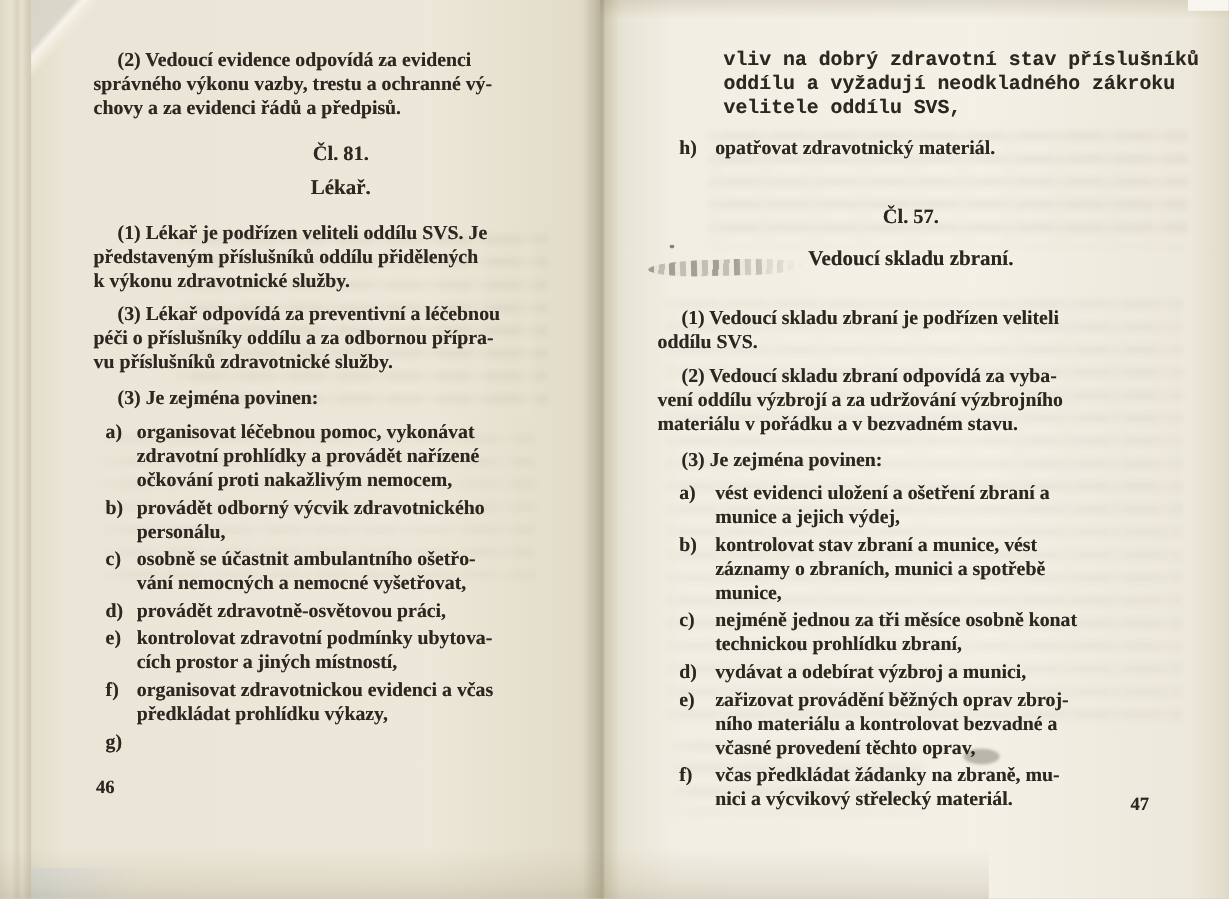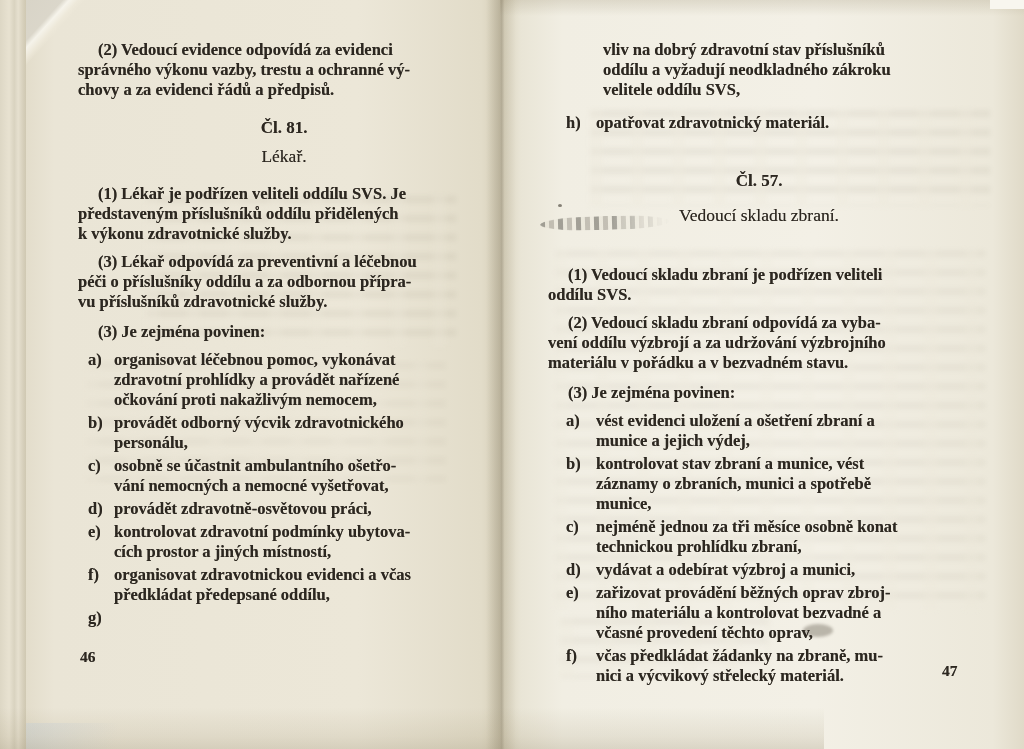--- a/index.html
+++ b/index.html
@@ -50,25 +50,25 @@
     background:linear-gradient(100deg,rgba(206,214,219,0.55) 0%,rgba(206,214,219,0.2) 45%,rgba(206,214,219,0) 70%);
   }
 
   
   .content{position:absolute;color:#2c2720;font-weight:700;font-size:16.5px;line-height:20px;
            text-shadow:0 0 0.5px rgba(44,39,32,0.55);}
   .content-l{left:52px;top:40px;width:412px;}
   .content-r{left:48px;top:40px;width:422px;}
   .lines{white-space:pre;}
   .para{margin:0 0 8px 0;text-indent:20px;}
-  .carry{margin:0 0 13px 55px;}
+  .carry{margin:0 0 13px 55px;font-family:Liberation Mono, monospace;}
   .art-num{margin:18px 0 0 0;font-size:17px;line-height:20px;text-align:center;font-weight:700;}
   .art-num-r{margin:38px 0 0 0;}
-  .art-title{margin:8px 0 18px 0;font-size:17.5px;line-height:20px;text-align:center;font-weight:400;}
-  .art-title-r{margin:14px 0 40px 0;}
+  .art-title{margin:8px 0 18px 0;font-size:17.5px;line-height:20px;text-align:center;font-weight:700;}
+  .art-title-r{margin:14px 0 30px 0;}
   .list-intro{margin:10px 0 8px 0;text-indent:20px;}
   .item{display:flex;margin:0 0 3px 10px;}
   .item-r{margin-left:18px;}
   .item .lbl{flex:none;width:26px;text-align:left;}
   .item-r .lbl{width:30px;}
   .item .txt{flex:none;}
   .item-h{margin-top:6px;}
   .pagenum{position:absolute;color:#2c2720;font-weight:700;font-size:15.5px;
            text-shadow:0 0 0.5px rgba(44,39,32,0.55);}
   .pn-l{left:54px;top:648px;}
@@ -146,21 +146,21 @@
         <span class="txt lines">provádět zdravotně-osvětovou práci,</span>
       </div>
       <div class="item">
         <span class="lbl">e)</span>
         <span class="txt lines">kontrolovat zdravotní podmínky ubytova-
 cích prostor a jiných místností,</span>
       </div>
       <div class="item">
         <span class="lbl">f)</span>
         <span class="txt lines">organisovat zdravotnickou evidenci a včas
-předkládat předepsané oddílu,</span>
+předkládat prohlídku výkazy,</span>
       </div>
       <div class="item">
         <span class="lbl">g)</span>
       </div>
     </div>
 
     <div class="pagenum pn-l">46</div>
     <div class="edge-bl"></div>
   </div>
 

